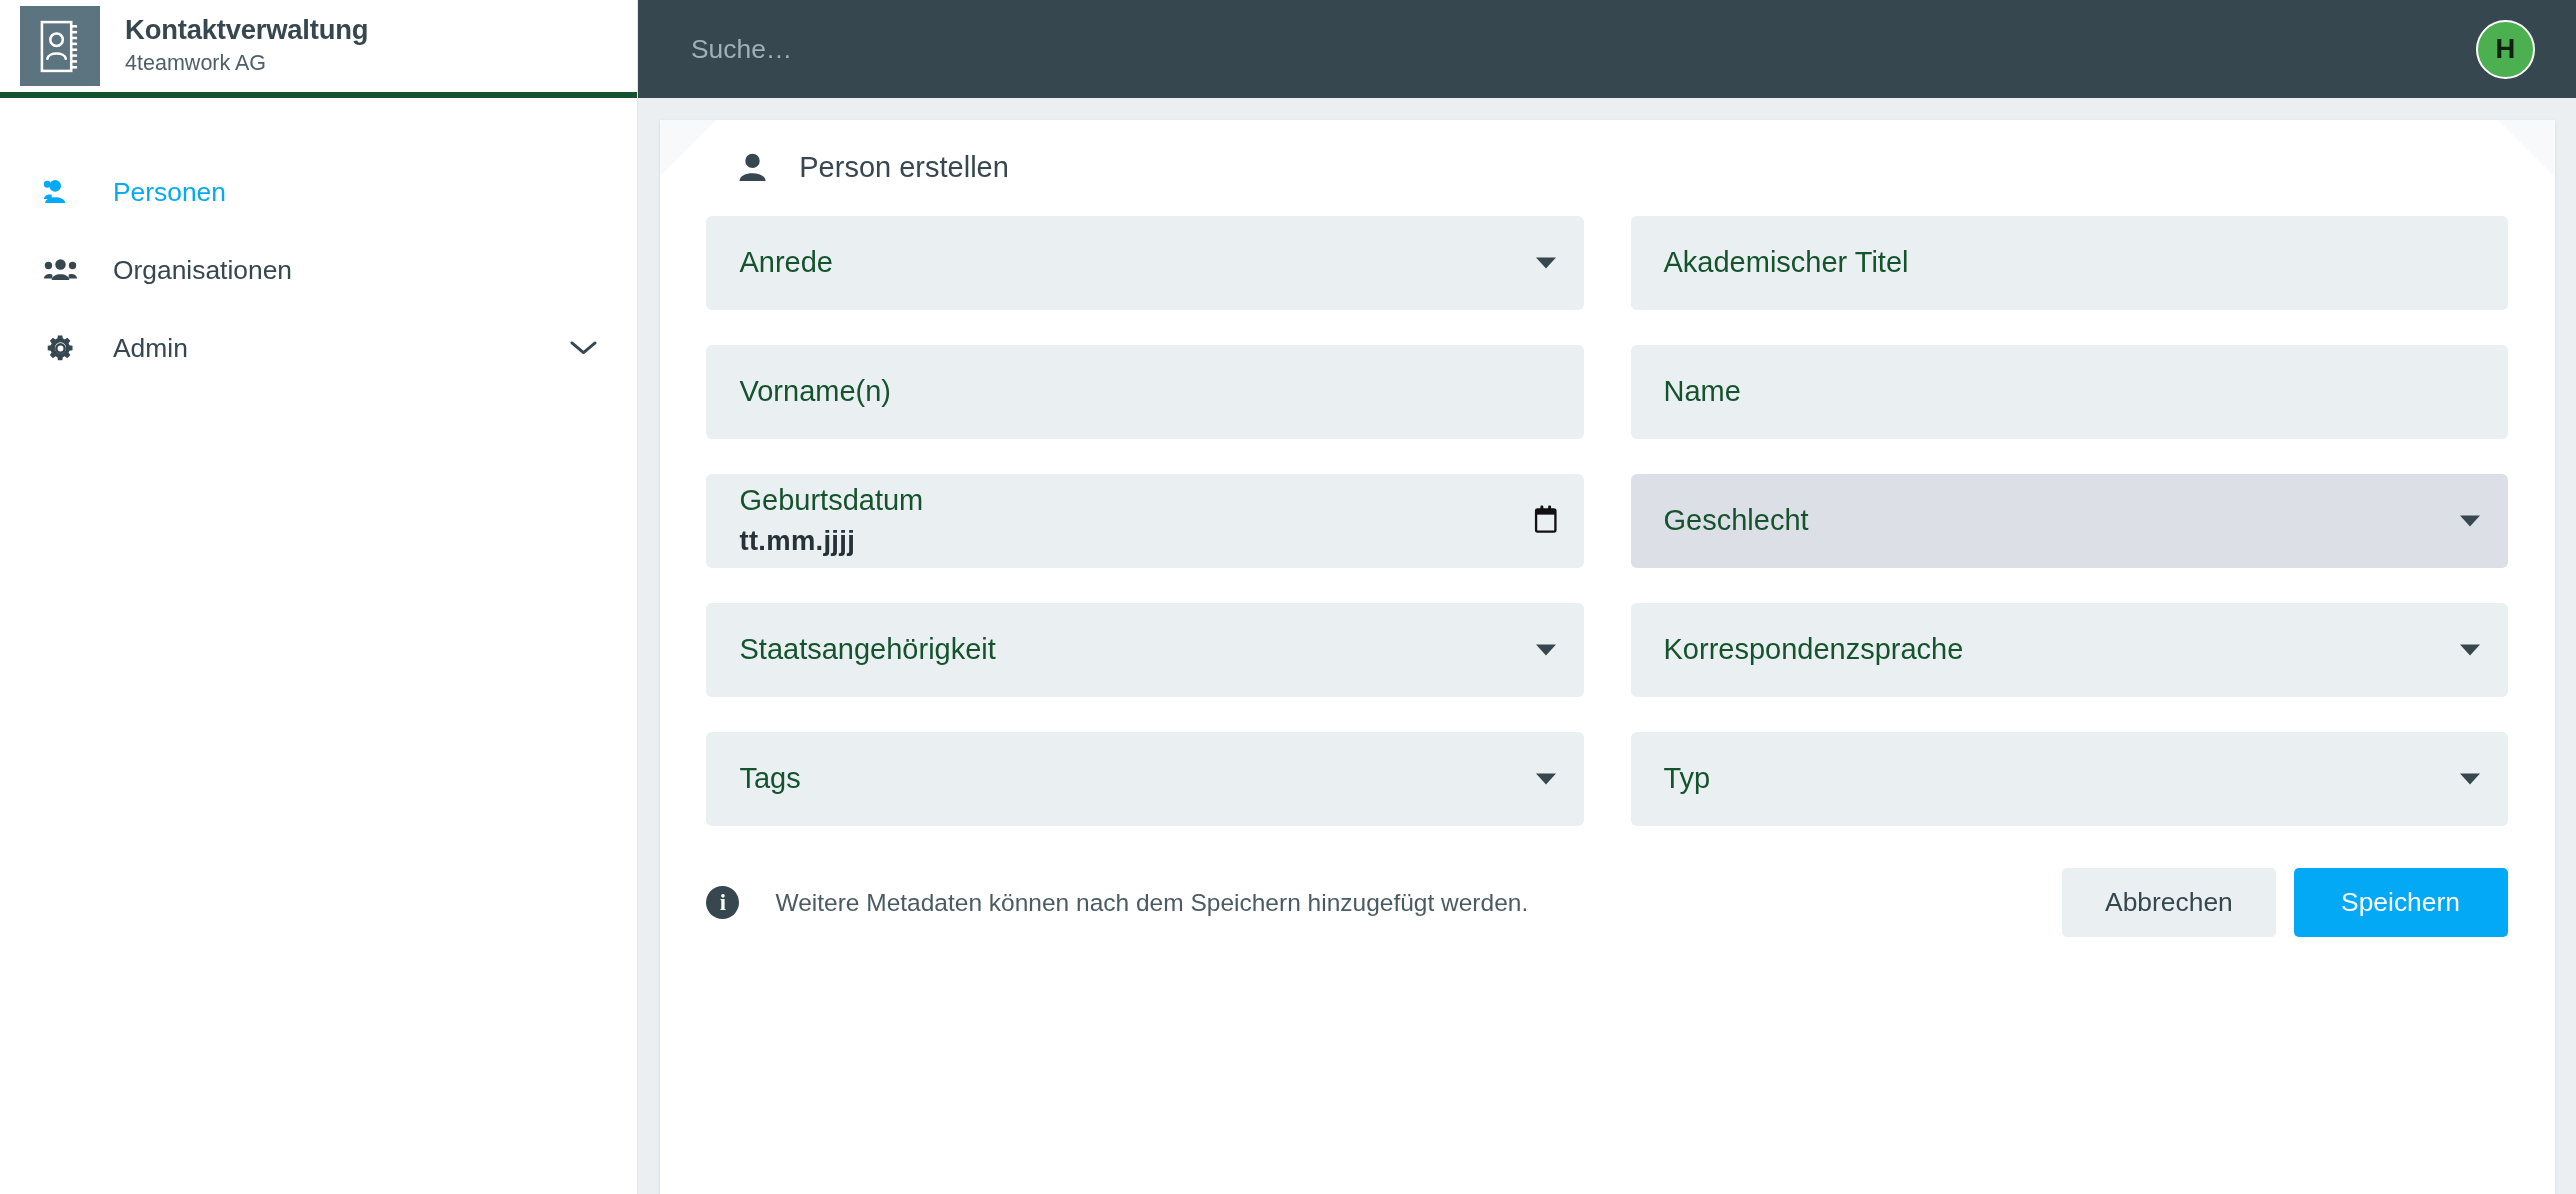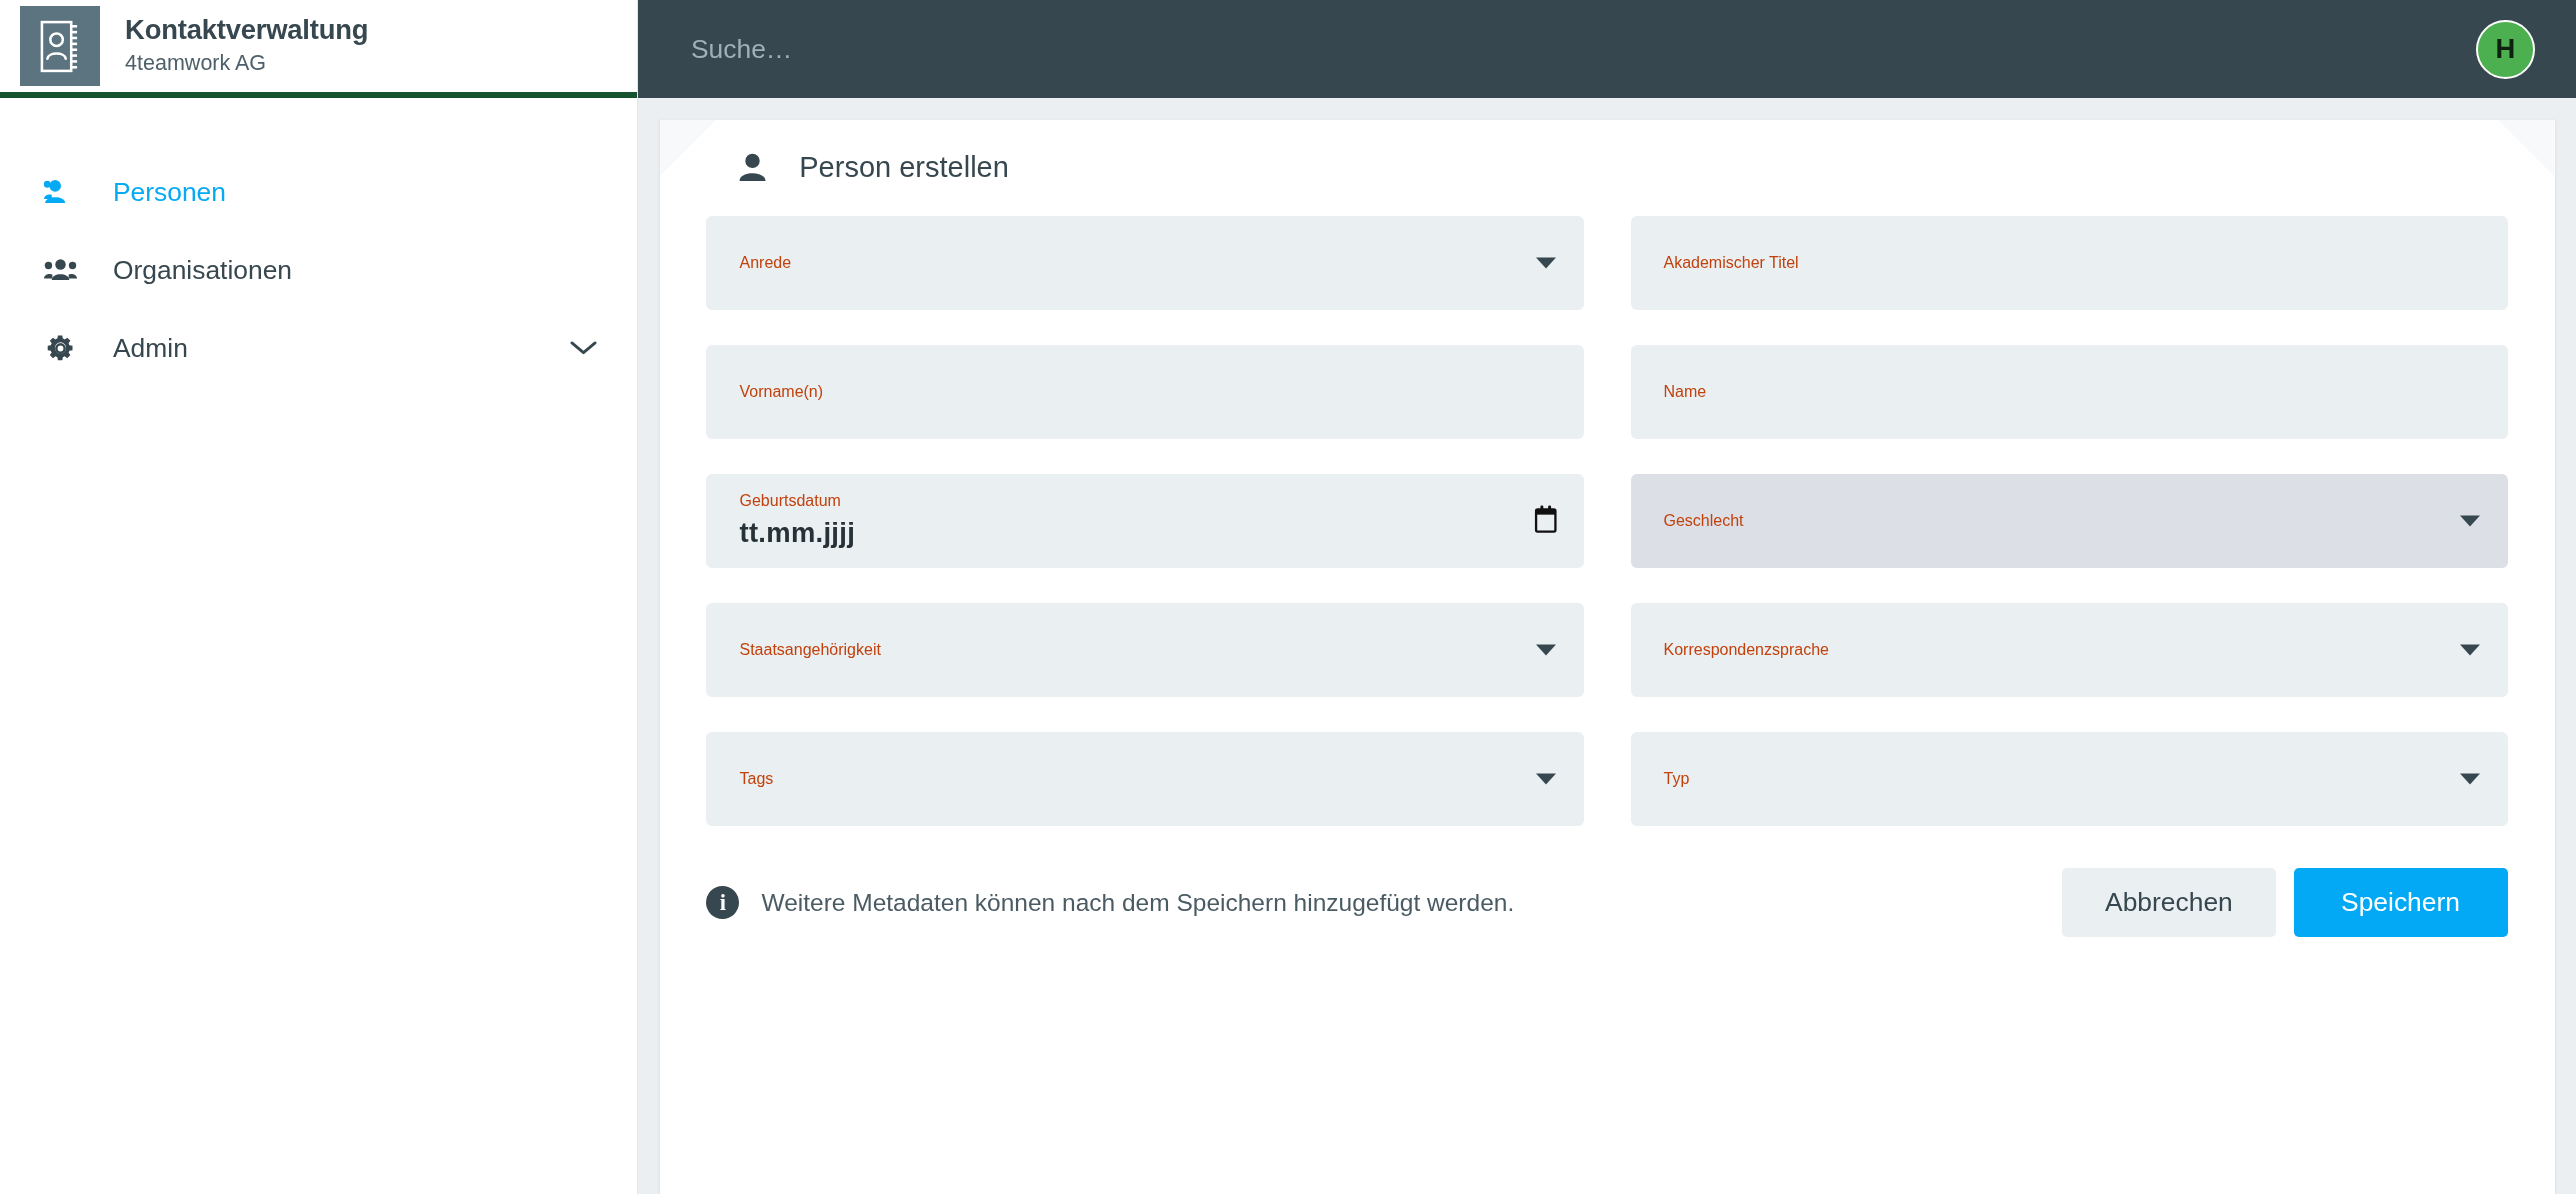--- a/index.html
+++ b/index.html
@@ -235,22 +235,22 @@
     display: flex;
     flex-direction: column;
     justify-content: center;
     cursor: text;
   }
 
   .field.is-select { cursor: pointer; }
   .field.is-hover { background: #dcdfe6; }
 
   .field-label {
-    font-size: 16px;
-    color: #c2410c;
+    font-size: 29px;
+    color: #14532d;
     line-height: 1.2;
     user-select: none;
   }
 
   .field-value {
     font-size: 27.4px;
     color: #263238;
     font-weight: 700;
     line-height: 1.25;
     margin-top: 5.9px;
@@ -304,21 +304,21 @@
     font-size: 22.5px;
     font-weight: 700;
     display: flex;
     align-items: center;
     justify-content: center;
     flex: 0 0 33px;
     font-family: "Liberation Serif", serif;
   }
 
   .hint-text {
-    margin-left: 22px;
+    margin-left: 36px;
     font-size: 24.5px;
     color: #4a5b64;
   }
 
   .actions {
     margin-left: auto;
     display: flex;
     gap: 17.6px;
   }
 

